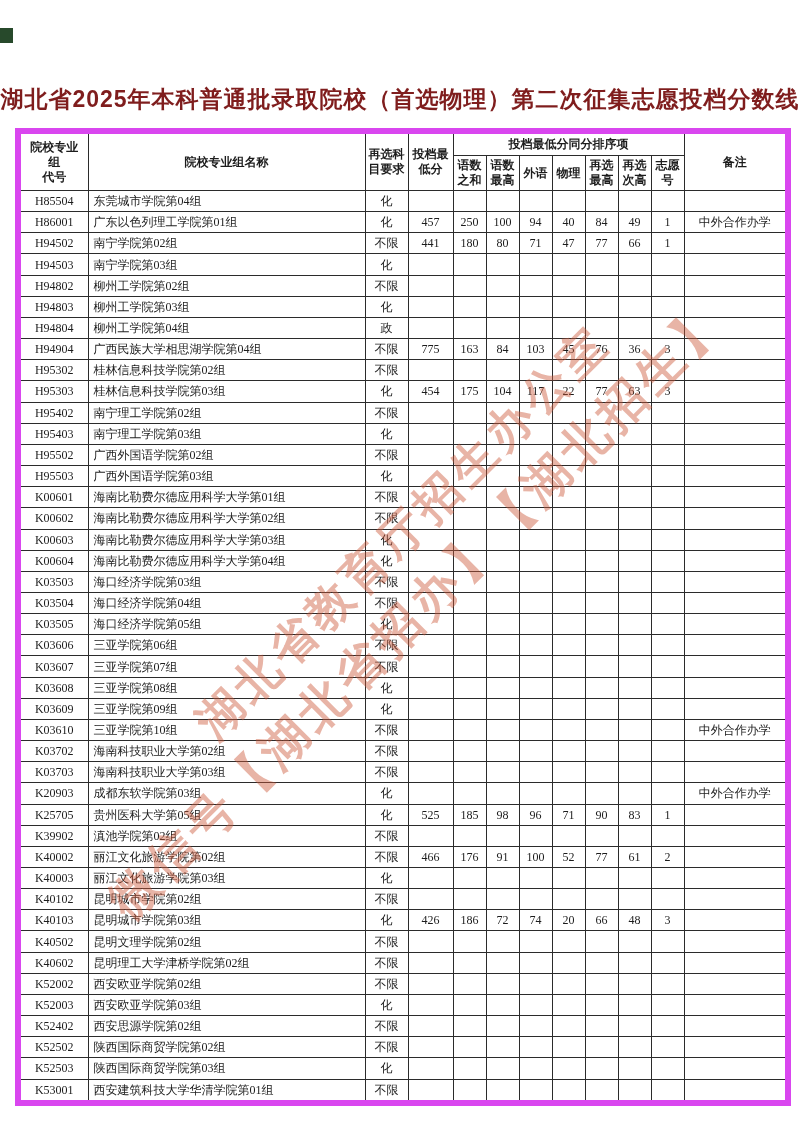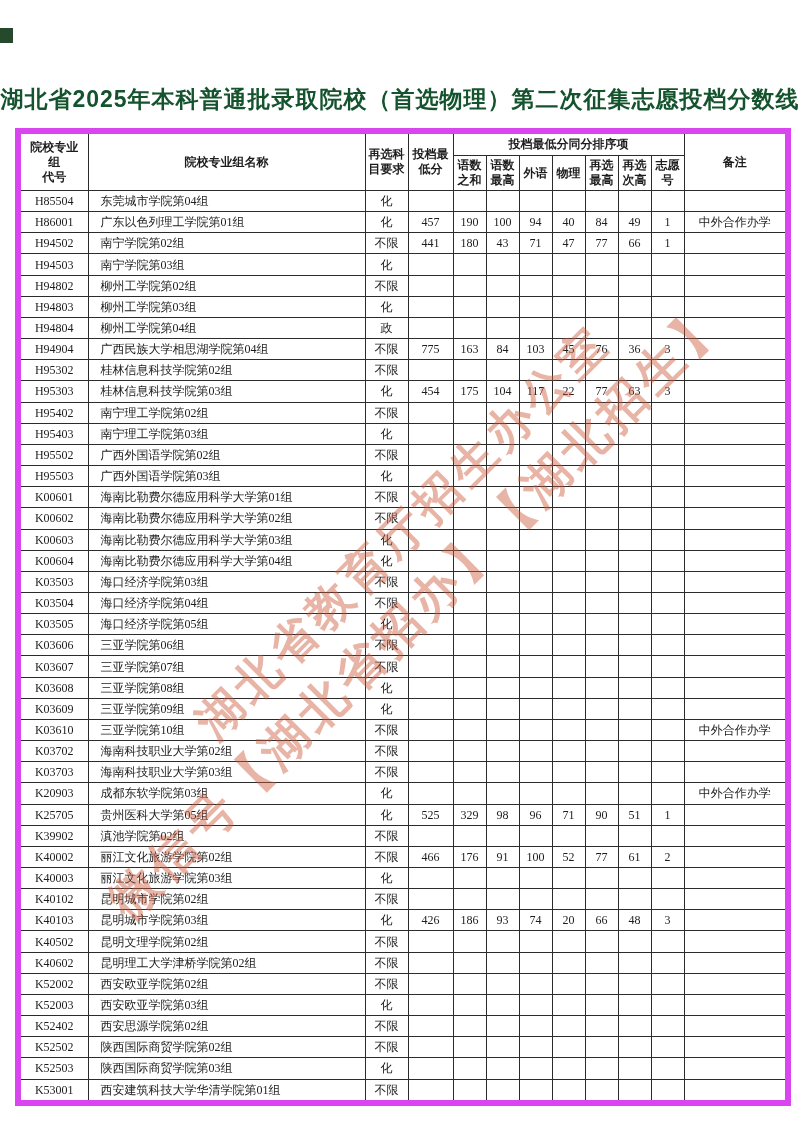--- a/index.html
+++ b/index.html
@@ -8,40 +8,40 @@
     font-family:"Liberation Serif","DejaVu Serif",serif;color:#1c1c1c;
     overflow:hidden;
   }
   .corner-mark{
     position:absolute;left:0;top:28px;width:13px;height:15px;
     background:#27492b;
   }
   .page-title{
     position:absolute;left:0;top:84px;width:800px;text-align:center;
     font-family:"Liberation Sans","DejaVu Sans",sans-serif;
-    font-weight:bold;font-size:23px;letter-spacing:1px;color:#14532d;
+    font-weight:bold;font-size:23px;letter-spacing:1px;color:#7f1d1d;
   }
   .score-table{
     position:absolute;left:15px;top:128px;width:770px;
     border-collapse:collapse;table-layout:fixed;
     font-size:12px;
   }
   .score-table th,.score-table td{
     border:1px solid #2b2b2b;
     padding:0 2px;
     text-align:center;vertical-align:middle;
     font-weight:normal;
     overflow:hidden;white-space:nowrap;
   }
   .score-table{border:6px solid #d946ef;}
   .score-table thead th{font-weight:bold;line-height:1.25;}
   .score-table thead tr.group-row th{height:21px;}
   .score-table thead tr.sub-row th{height:34px;}
   .score-table tbody td{height:20.16px;line-height:1;}
-  .score-table tbody td.left{text-align:left;padding-left:12px;}
+  .score-table tbody td.left{text-align:left;padding-left:5px;}
   .watermark{
     position:absolute;
     font-family:"Liberation Sans","DejaVu Sans",sans-serif;
     font-weight:bold;
     color:rgba(203,89,58,0.45);
     white-space:nowrap;
     transform:rotate(-45deg);
     transform-origin:0 50%;
     letter-spacing:5px;
     pointer-events:none;
@@ -104,36 +104,36 @@
         <td></td>
         <td></td>
         <td></td>
         <td></td>
       </tr>
       <tr>
         <td>H86001</td>
         <td class="left">广东以色列理工学院第01组</td>
         <td>化</td>
         <td>457</td>
-        <td>190</td>
+        <td>250</td>
         <td>100</td>
         <td>94</td>
         <td>40</td>
         <td>84</td>
         <td>49</td>
         <td>1</td>
         <td>中外合作办学</td>
       </tr>
       <tr>
         <td>H94502</td>
         <td class="left">南宁学院第02组</td>
         <td>不限</td>
         <td>441</td>
         <td>180</td>
-        <td>43</td>
+        <td>80</td>
         <td>71</td>
         <td>47</td>
         <td>77</td>
         <td>66</td>
         <td>1</td>
         <td></td>
       </tr>
       <tr>
         <td>H94503</td>
         <td class="left">南宁学院第03组</td>
@@ -496,26 +496,26 @@
         <td></td>
         <td></td>
         <td></td>
         <td>中外合作办学</td>
       </tr>
       <tr>
         <td>K25705</td>
         <td class="left">贵州医科大学第05组</td>
         <td>化</td>
         <td>525</td>
-        <td>329</td>
+        <td>185</td>
         <td>98</td>
         <td>96</td>
         <td>71</td>
         <td>90</td>
-        <td>51</td>
+        <td>83</td>
         <td>1</td>
         <td></td>
       </tr>
       <tr>
         <td>K39902</td>
         <td class="left">滇池学院第02组</td>
         <td>不限</td>
         <td></td>
         <td></td>
         <td></td>
@@ -567,21 +567,21 @@
         <td></td>
         <td></td>
         <td></td>
       </tr>
       <tr>
         <td>K40103</td>
         <td class="left">昆明城市学院第03组</td>
         <td>化</td>
         <td>426</td>
         <td>186</td>
-        <td>93</td>
+        <td>72</td>
         <td>74</td>
         <td>20</td>
         <td>66</td>
         <td>48</td>
         <td>3</td>
         <td></td>
       </tr>
       <tr>
         <td>K40502</td>
         <td class="left">昆明文理学院第02组</td>

